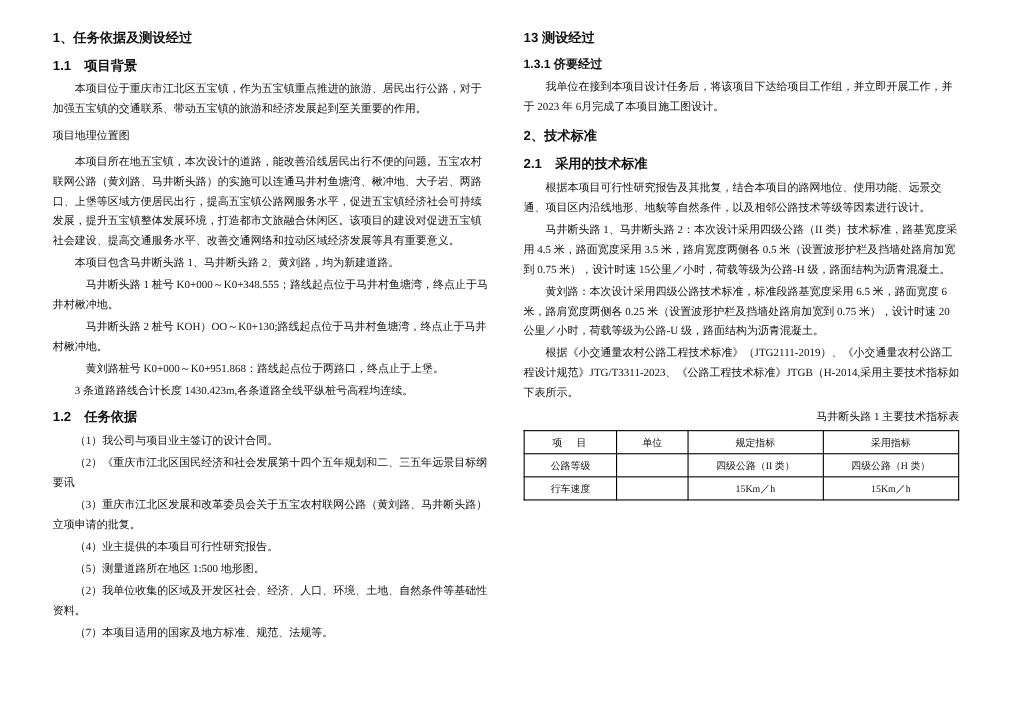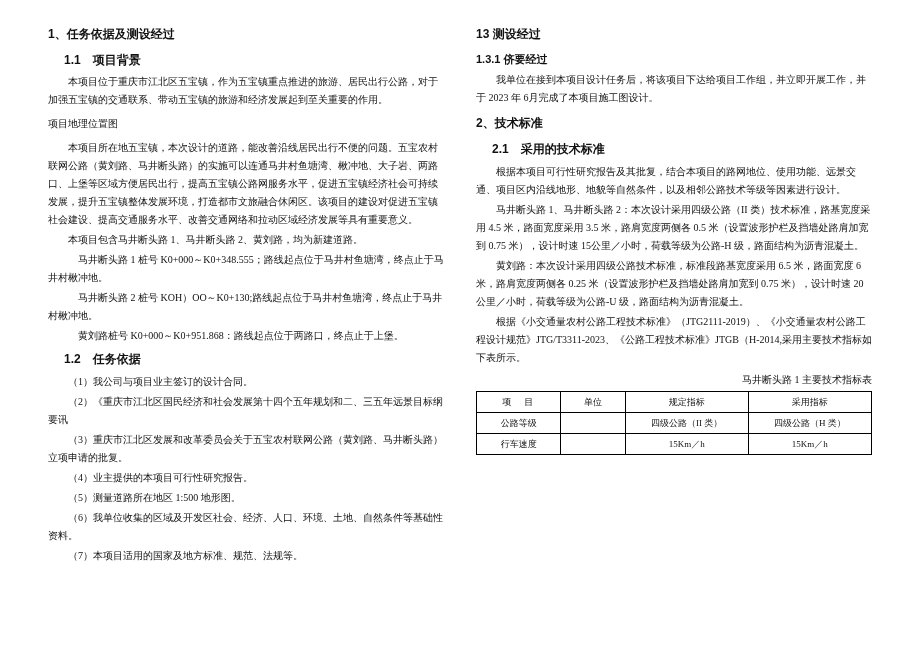--- a/index.html
+++ b/index.html
@@ -17,21 +17,21 @@
     display: flex;
     box-sizing: border-box;
     padding: 18px 32px;
   }
   .col {
     flex: 1 1 0;
     padding: 0 16px;
     box-sizing: border-box;
   }
   .h1 { font-weight: 700; font-size: 12px; margin: 6px 0 2px; font-family: "Heiti SC","SimHei",sans-serif; }
-  .h2 { font-weight: 700; font-size: 12px; margin: 4px 16px 2px; font-family: "Heiti SC","SimHei",sans-serif; }
+  .h2 { font-weight: 700; font-size: 12px; margin: 4px 0 2px; font-family: "Heiti SC","SimHei",sans-serif; }
   .h3 { font-weight: 700; font-size: 11px; margin: 4px 0 2px; font-family: "Heiti SC","SimHei",sans-serif; }
   p { margin: 0 0 2px; text-indent: 2em; }
   p.center { text-indent: 0; text-align: left; margin: 6px 0; }
   p.noindent { text-indent: 0; }
   p.indent3 { text-indent: 3em; }
   .table-wrap { margin-top: 4px; }
   .tbl-caption { text-align: right; font-size: 10px; margin-bottom: 2px; }
   table { border-collapse: collapse; width: 100%; font-size: 9px; }
   th, td { border: 1px solid #000; padding: 2px 20px; text-align: center; font-weight: 400; }
   td.lbl { text-align: center; }
@@ -44,27 +44,28 @@
   <div class="col">
     <div class="h1">1、任务依据及测设经过</div>
     <div class="h2">1.1　项目背景</div>
     <p>本项目位于重庆市江北区五宝镇，作为五宝镇重点推进的旅游、居民出行公路，对于加强五宝镇的交通联系、带动五宝镇的旅游和经济发展起到至关重要的作用。</p>
     <p class="center">项目地理位置图</p>
     <p>本项目所在地五宝镇，本次设计的道路，能改善沿线居民出行不便的问题。五宝农村联网公路（黄刘路、马井断头路）的实施可以连通马井村鱼塘湾、楸冲地、大子岩、两路口、上堡等区域方便居民出行，提高五宝镇公路网服务水平，促进五宝镇经济社会可持续发展，提升五宝镇整体发展环境，打造都市文旅融合休闲区。该项目的建设对促进五宝镇社会建设、提高交通服务水平、改善交通网络和拉动区域经济发展等具有重要意义。</p>
     <p>本项目包含马井断头路 1、马井断头路 2、黄刘路，均为新建道路。</p>
     <p class="indent3">马井断头路 1 桩号 K0+000～K0+348.555；路线起点位于马井村鱼塘湾，终点止于马井村楸冲地。</p>
     <p class="indent3">马井断头路 2 桩号 KOH）OO～K0+130;路线起点位于马井村鱼塘湾，终点止于马井村楸冲地。</p>
     <p class="indent3">黄刘路桩号 K0+000～K0+951.868：路线起点位于两路口，终点止于上堡。</p>
+    <p>3 条道路路线合计长度 1430.423m,各条道路全线平纵桩号高程均连续。</p>
     <div class="h2">1.2　任务依据</div>
     <p>（1）我公司与项目业主签订的设计合同。</p>
     <p>（2）《重庆市江北区国民经济和社会发展第十四个五年规划和二、三五年远景目标纲要讯</p>
     <p class="noindent" style="text-indent:2em;">（3）重庆市江北区发展和改革委员会关于五宝农村联网公路（黄刘路、马井断头路）立项申请的批复。</p>
     <p>（4）业主提供的本项目可行性研究报告。</p>
     <p>（5）测量道路所在地区 1:500 地形图。</p>
-    <p>（6）我单位收集的区域及开发区社会、经济、人口、环境、土地、自然条件等基础性资料。</p>
+    <p>（2）我单位收集的区域及开发区社会、经济、人口、环境、土地、自然条件等基础性资料。</p>
     <p>（7）本项目适用的国家及地方标准、规范、法规等。</p>
   </div>
 
   <div class="col">
     <div class="h1">13 测设经过</div>
     <div class="h3">1.3.1 侪要经过</div>
     <p>我单位在接到本项目设计任务后，将该项目下达给项目工作组，并立即开展工作，并于 2023 年 6月完成了本项目施工图设计。</p>
     <div class="h1">2、技术标准</div>
     <div class="h2">2.1　采用的技术标准</div>
     <p>根据本项目可行性研究报告及其批复，结合本项目的路网地位、使用功能、远景交通、项目区内沿线地形、地貌等自然条件，以及相邻公路技术等级等因素进行设计。</p>

